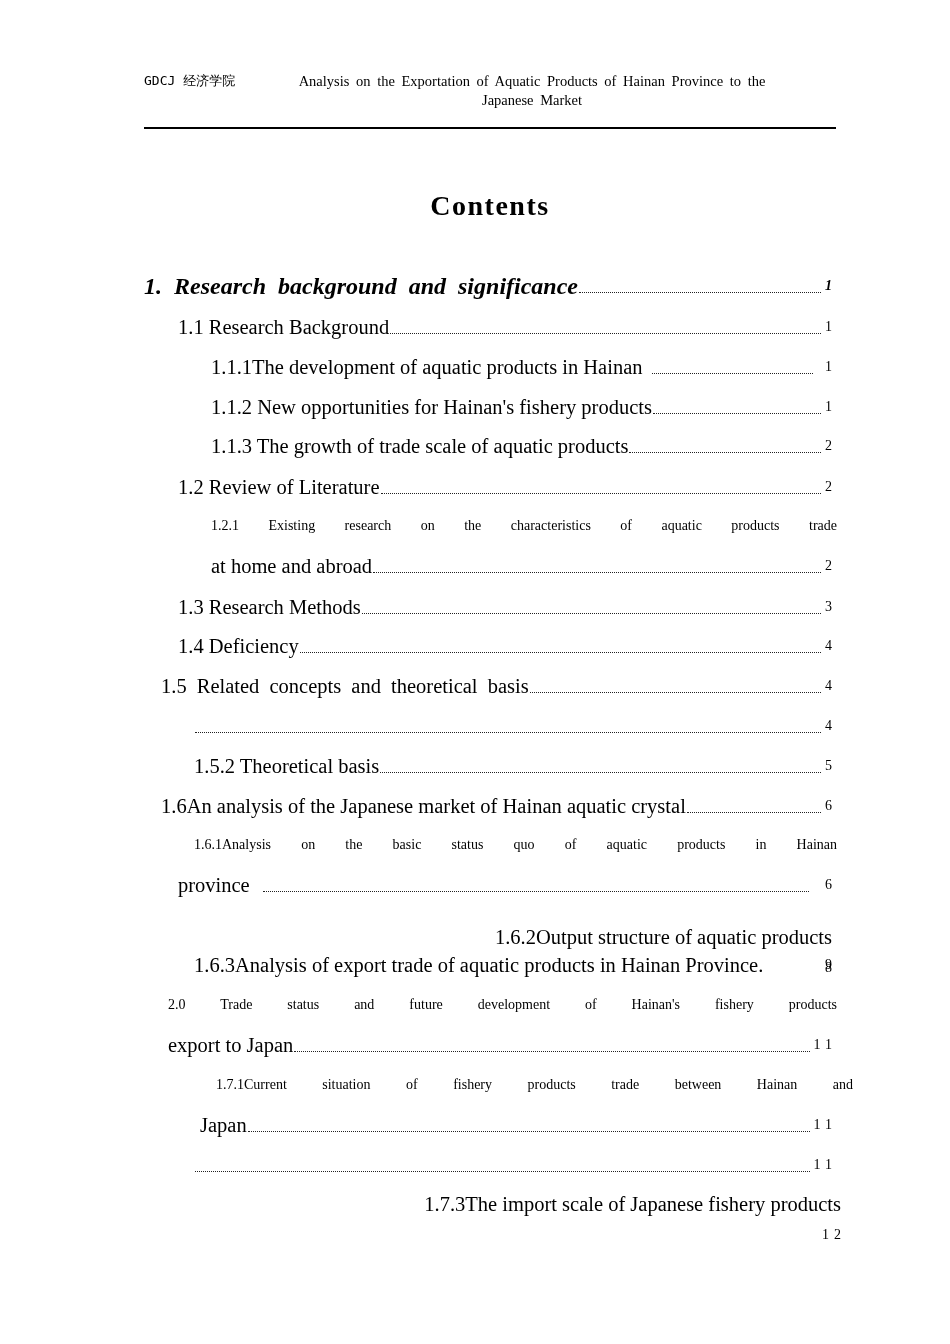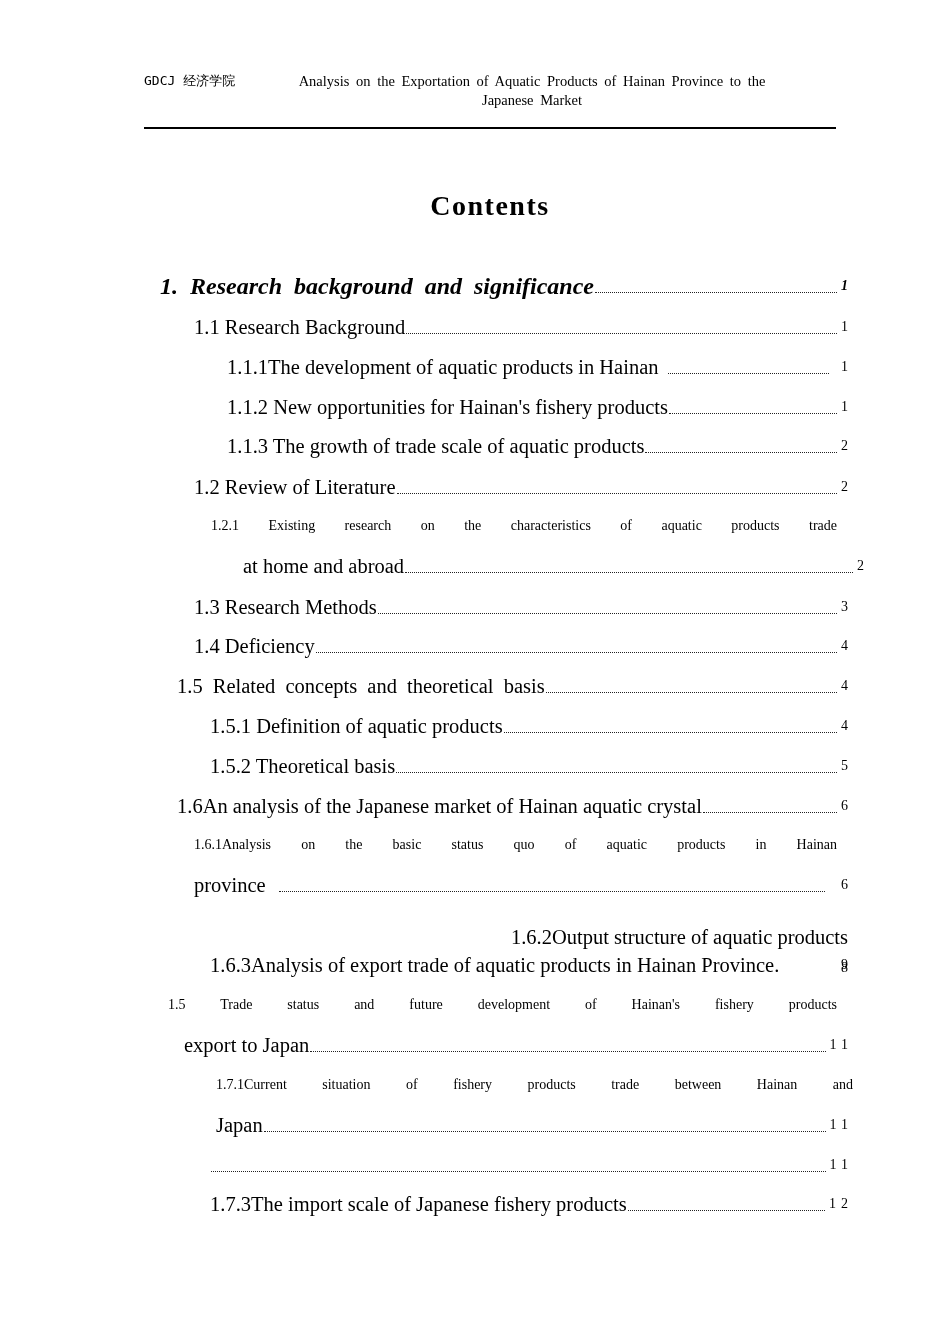--- a/index.html
+++ b/index.html
@@ -6,21 +6,21 @@
   body { width:950px; height:1344px; position:relative; overflow:hidden;
          font-family:"Liberation Serif", "DejaVu Serif", serif; color:#000; }
   .header { position:absolute; left:144px; top:70px; width:692px; height:60px; }
   .hdr-school { position:absolute; left:0; top:2px; font-family:"DejaVu Sans Mono", monospace; font-size:13px; }
   .hdr-title { position:absolute; left:128px; top:2px; width:520px; font-size:14.5px; line-height:19px;
                text-align:center; word-spacing:3px; }
   .hdr-rule { position:absolute; left:0; top:57px; width:692px; height:2px; background:#000; }
   .title { position:absolute; left:0; width:980px; top:190px; text-align:center; font-size:28px;
            font-weight:bold; letter-spacing:1.5px; }
   .toc { position:absolute; left:0; top:0; width:950px; }
-  .entry { position:absolute; font-size:20.5px; line-height:24px; display:flex; align-items:flex-end; white-space:nowrap;margin-left:16px; }
+  .entry { position:absolute; font-size:20.5px; line-height:24px; display:flex; align-items:flex-end; white-space:nowrap; }
   .entry .lbl { flex:0 0 auto; }
   .entry .lead { flex:1 1 auto; border-bottom:1.5px dotted #222; margin:0 2px 5px 1px; height:1px; }
   .entry .pg { flex:0 0 auto; font-size:14px; letter-spacing:5px; margin-right:-5px; padding-left:2px; }
   .entry.bi { font-weight:bold; font-style:italic; font-size:24px; word-spacing:6px; }
   .line { position:absolute; font-size:14px; line-height:24px; white-space:nowrap; text-align:justify; text-align-last:justify; }
 </style>
 </head>
 <body>
 
 <div class="header">
@@ -56,42 +56,41 @@
     <span class="lbl">1.1.3  The growth of trade scale of aquatic products</span>
       <span class="lead"></span>
       <span class="pg">2</span>
   </div>
   <div class="entry" style="left:178px; top:475px; width:654px;">
     <span class="lbl">1.2  Review of Literature</span>
       <span class="lead"></span>
       <span class="pg">2</span>
   </div>
   <div class="line" style="left:211px; top:514px; width:626px;">1.2.1  Existing research on the characteristics of aquatic products trade</div>
-  <div class="entry" style="left:227px; top:554px; width:621px;">
+  <div class="entry" style="left:211px; top:554px; width:621px;">
     <span class="lbl">at home and abroad</span>
       <span class="lead"></span>
       <span class="pg">2</span>
   </div>
   <div class="entry" style="left:178px; top:595px; width:654px;">
     <span class="lbl">1.3  Research Methods</span>
       <span class="lead"></span>
       <span class="pg">3</span>
   </div>
   <div class="entry" style="left:178px; top:634px; width:654px;">
     <span class="lbl">1.4  Deficiency</span>
       <span class="lead"></span>
       <span class="pg">4</span>
   </div>
   <div class="entry" style="left:161px; top:674px; width:671px; word-spacing:5px;">
     <span class="lbl">1.5  Related  concepts  and  theoretical  basis</span>
       <span class="lead"></span>
       <span class="pg">4</span>
   </div>
   <div class="entry" style="left:194px; top:714px; width:638px;">
-    <span class="lbl">1.5.1  Definition of aquatic products</span>
       <span class="lead"></span>
       <span class="pg">4</span>
   </div>
   <div class="entry" style="left:194px; top:754px; width:638px;">
     <span class="lbl">1.5.2  Theoretical basis</span>
       <span class="lead"></span>
       <span class="pg">5</span>
   </div>
   <div class="entry" style="left:161px; top:794px; width:671px;">
     <span class="lbl">1.6An analysis of the Japanese market of Hainan aquatic crystal</span>
@@ -107,34 +106,34 @@
   <div class="entry" style="left:194px; top:925px; width:638px;flex-direction:column;">
     <span class="lbl">1.6.2Output structure of aquatic products</span>
       <span class="lead"></span>
       <span class="pg">8</span>
   </div>
   <div class="entry" style="left:194px; top:953px; width:638px;">
     <span class="lbl">1.6.3Analysis of export trade of aquatic products in Hainan Province.</span>
       <span class="lead" style="border:none;"></span>
       <span class="pg">9</span>
   </div>
-  <div class="line" style="left:168px; top:993px; width:669px;">1.5  Trade status and future development of Hainan's fishery products</div>
+  <div class="line" style="left:168px; top:993px; width:669px;">2.0  Trade status and future development of Hainan's fishery products</div>
   <div class="entry" style="left:168px; top:1033px; width:664px;">
     <span class="lbl">export to Japan</span>
       <span class="lead"></span>
       <span class="pg">11</span>
   </div>
   <div class="line" style="left:216px; top:1073px; width:637px;">1.7.1Current situation of fishery products trade between Hainan and</div>
   <div class="entry" style="left:200px; top:1113px; width:632px;">
     <span class="lbl">Japan</span>
       <span class="lead"></span>
       <span class="pg">11</span>
   </div>
   <div class="entry" style="left:194px; top:1153px; width:638px;">
       <span class="lead"></span>
       <span class="pg">11</span>
   </div>
-  <div class="entry" style="left:194px; top:1192px; width:638px;">
+  <div class="entry" style="left:203px; top:1192px; width:638px;flex-direction:column;">
     <span class="lbl">1.7.3The import scale of Japanese fishery products</span>
       <span class="lead"></span>
       <span class="pg">12</span>
   </div>
 </div>
 
 </body></html>

